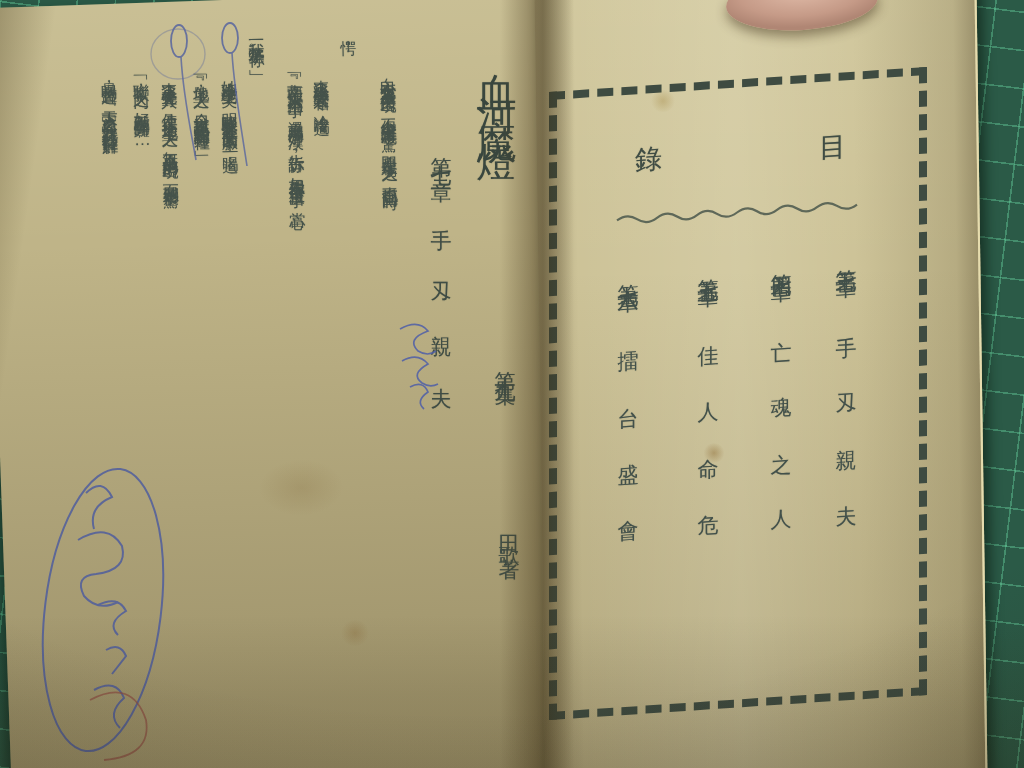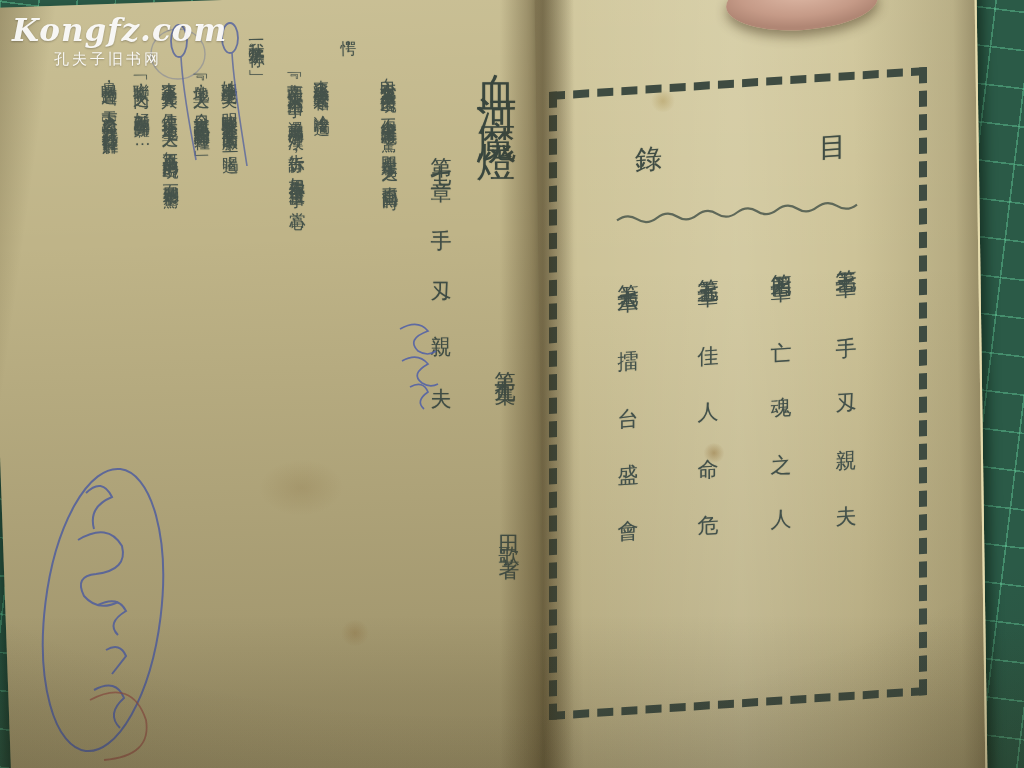--- a/index.html
+++ b/index.html
@@ -168,18 +168,14 @@
       <path d="M78,195 q14,-8 20,6 l-14,18"></path>
       <path d="M66,235 q22,-12 30,8 q-18,16 -4,30"></path>
     </g>
     <path d="M62,245 q42,-22 56,20 q6,36 -42,40" fill="none" stroke="#8e4f44" stroke-width="1.8" opacity=".7"></path>
   </svg>
 
   <div class="gutter"></div>
   <div class="finger"></div>
   <div class="vignette"></div>
 
-  <div class="wm">
-    <div class="logo">Kongfz.com</div>
-    <div class="cn">孔夫子旧书网</div>
-  </div>
 
 </div>
 
 </body></html>

